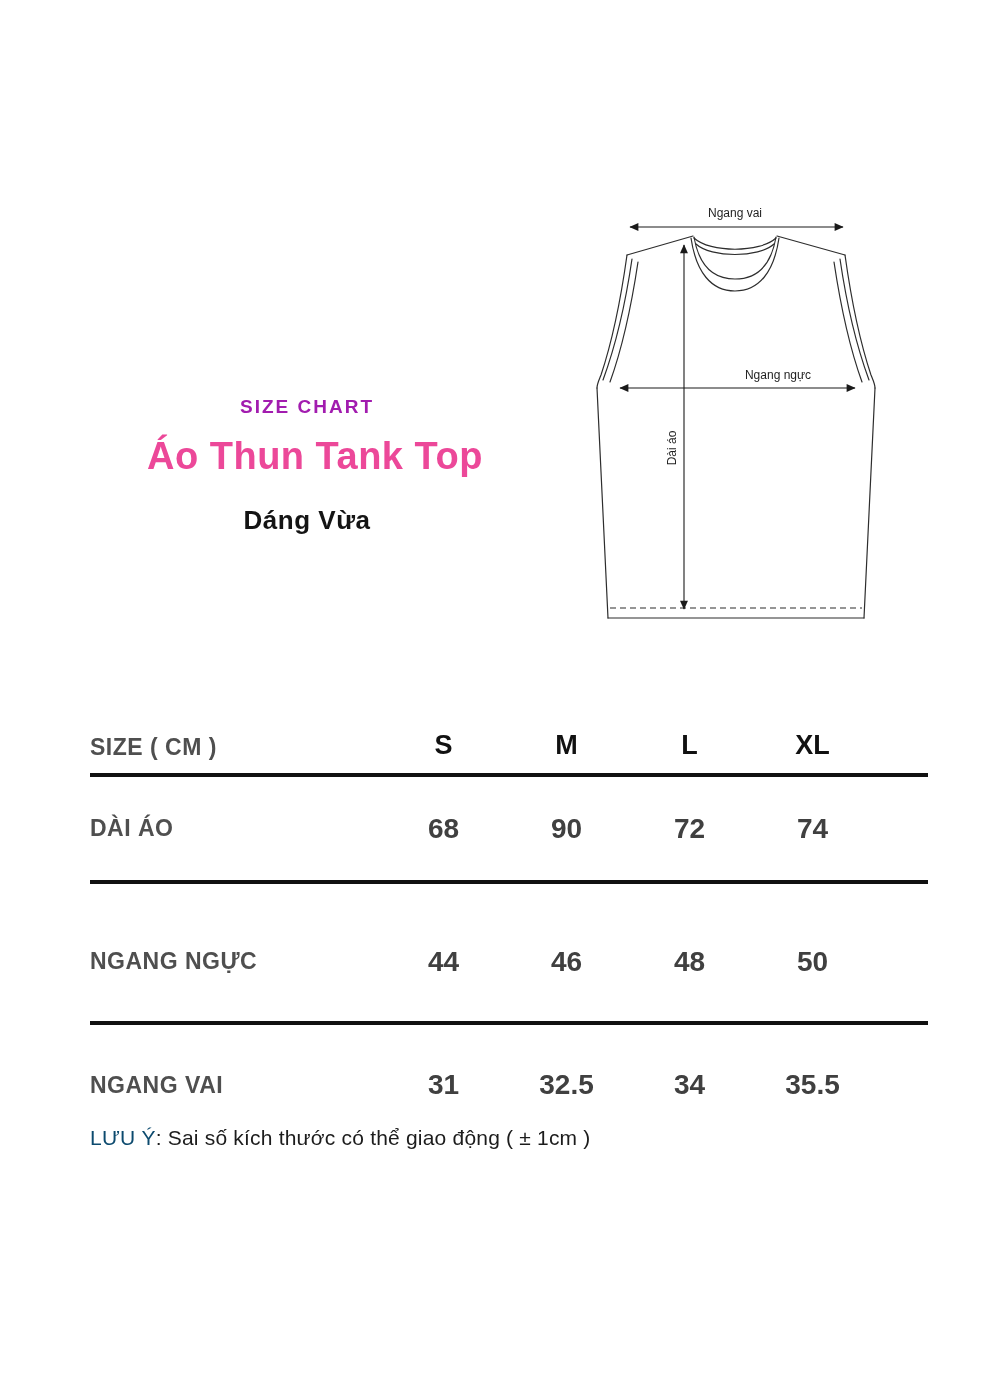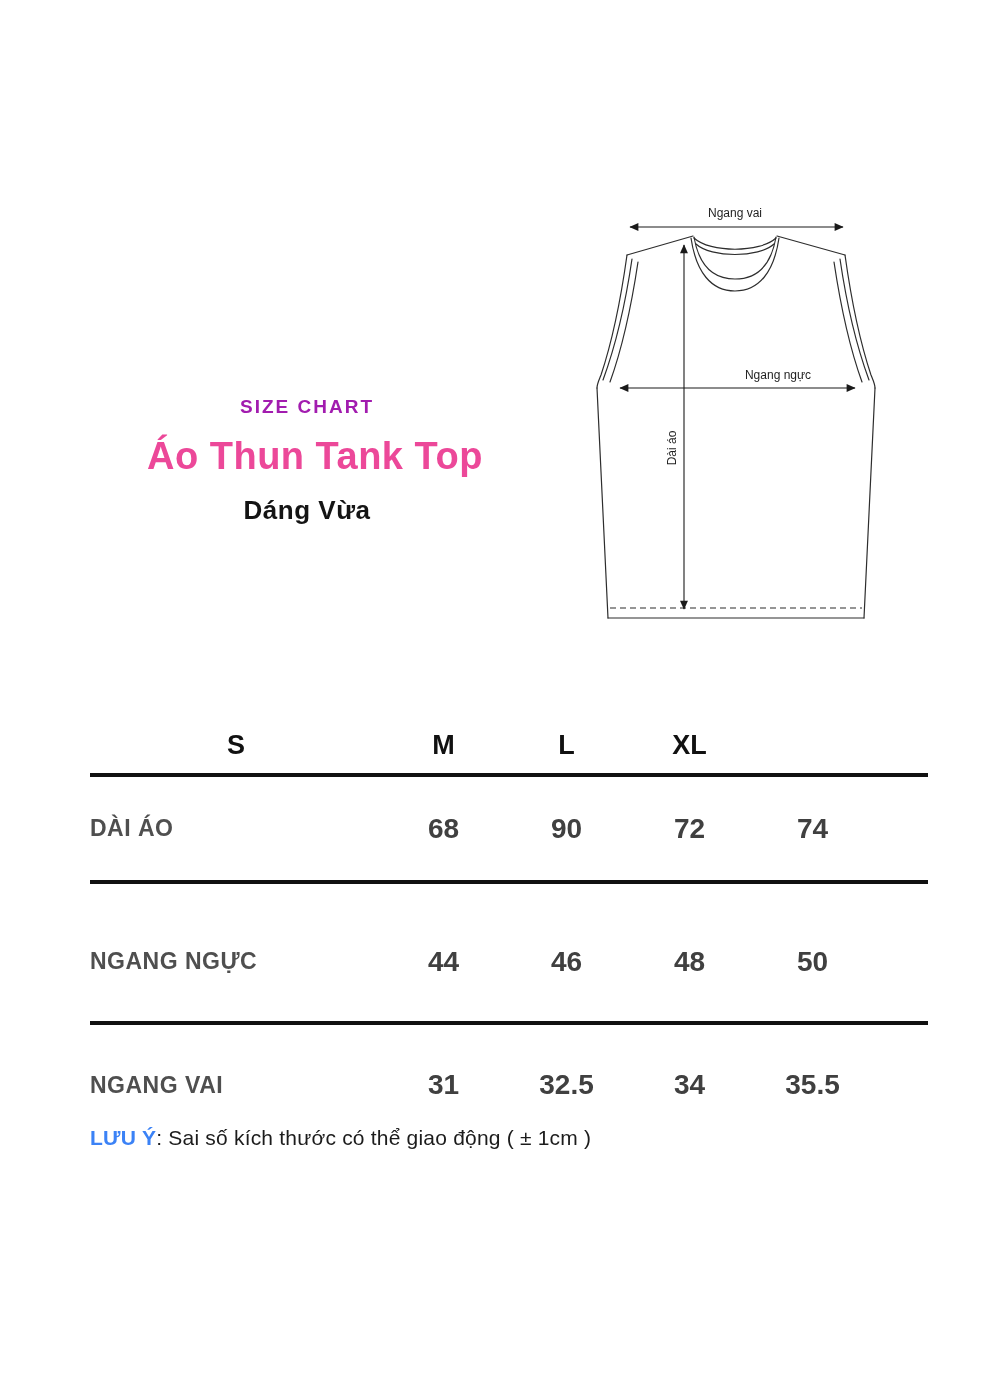--- a/index.html
+++ b/index.html
@@ -20,21 +20,21 @@
   .eyebrow{
     font-size:19px;font-weight:bold;letter-spacing:2px;
     color:#a21caf;
   }
   .main-title{
     margin-top:17px;
     font-size:38px;font-weight:bold;color:#ec4899;
     letter-spacing:.5px;white-space:nowrap;
   }
   .sub-title{
-    margin-top:17px;
+    margin-top:27px;
     font-size:26px;font-weight:bold;color:#141414;
     letter-spacing:.5px;
   }
 
   
   .diagram{position:absolute;left:560px;top:200px;width:360px;height:440px;}
   .diagram svg{display:block;width:100%;height:100%;}
   .garment{stroke:#2d2d2d;stroke-width:1.2;fill:none;stroke-linejoin:round;stroke-linecap:round;}
   .dim-line{stroke:#1a1a1a;stroke-width:1.1;fill:none;}
   .dim-text{font-family:"Liberation Sans","DejaVu Sans",sans-serif;font-size:12px;fill:#1f1f1f;}
@@ -57,21 +57,21 @@
   .t-val{font-size:28px;font-weight:bold;color:#404040;text-align:center;}
   .t-r1{height:103px;border-bottom:4px solid #111;box-sizing:content-box;}
   .t-r2{height:119px;padding-top:18px;border-bottom:4px solid #111;box-sizing:content-box;}
   .t-r3{height:120px;}
 
   
   .note{
     position:absolute;left:90px;top:1126px;
     font-size:21px;color:#1c1c1c;letter-spacing:.2px;
   }
-  .note b{font-weight:bold;color:#3b82f6;}
+  .note b{font-weight:normal;color:#0c4a6e;}
 </style>
 </head>
 <body>
 
 <div class="page">
 
   <div class="title-block">
     <div class="eyebrow">SIZE CHART</div>
     <div class="main-title">Áo Thun Tank Top</div>
     <div class="sub-title">Dáng Vừa</div>
@@ -122,20 +122,21 @@
       <g>
         <line class="dim-line" x1="684" y1="245" x2="684" y2="609" marker-start="url(#arr)" marker-end="url(#arr)"></line>
         <text class="dim-text" x="672" y="452" text-anchor="middle" transform="rotate(-90 672 448)">Dài áo</text>
       </g>
     </svg>
   </div>
 
   <div class="size-table">
 
     <div class="t-row t-head">
+      <div class="t-label">SIZE ( CM )</div>
       <div class="t-col">S</div>
       <div class="t-col">M</div>
       <div class="t-col">L</div>
       <div class="t-col">XL</div>
     </div>
 
     <div class="t-row t-r1">
       <div class="t-label">DÀI ÁO</div>
       <div class="t-val">68</div>
       <div class="t-val">90</div>

